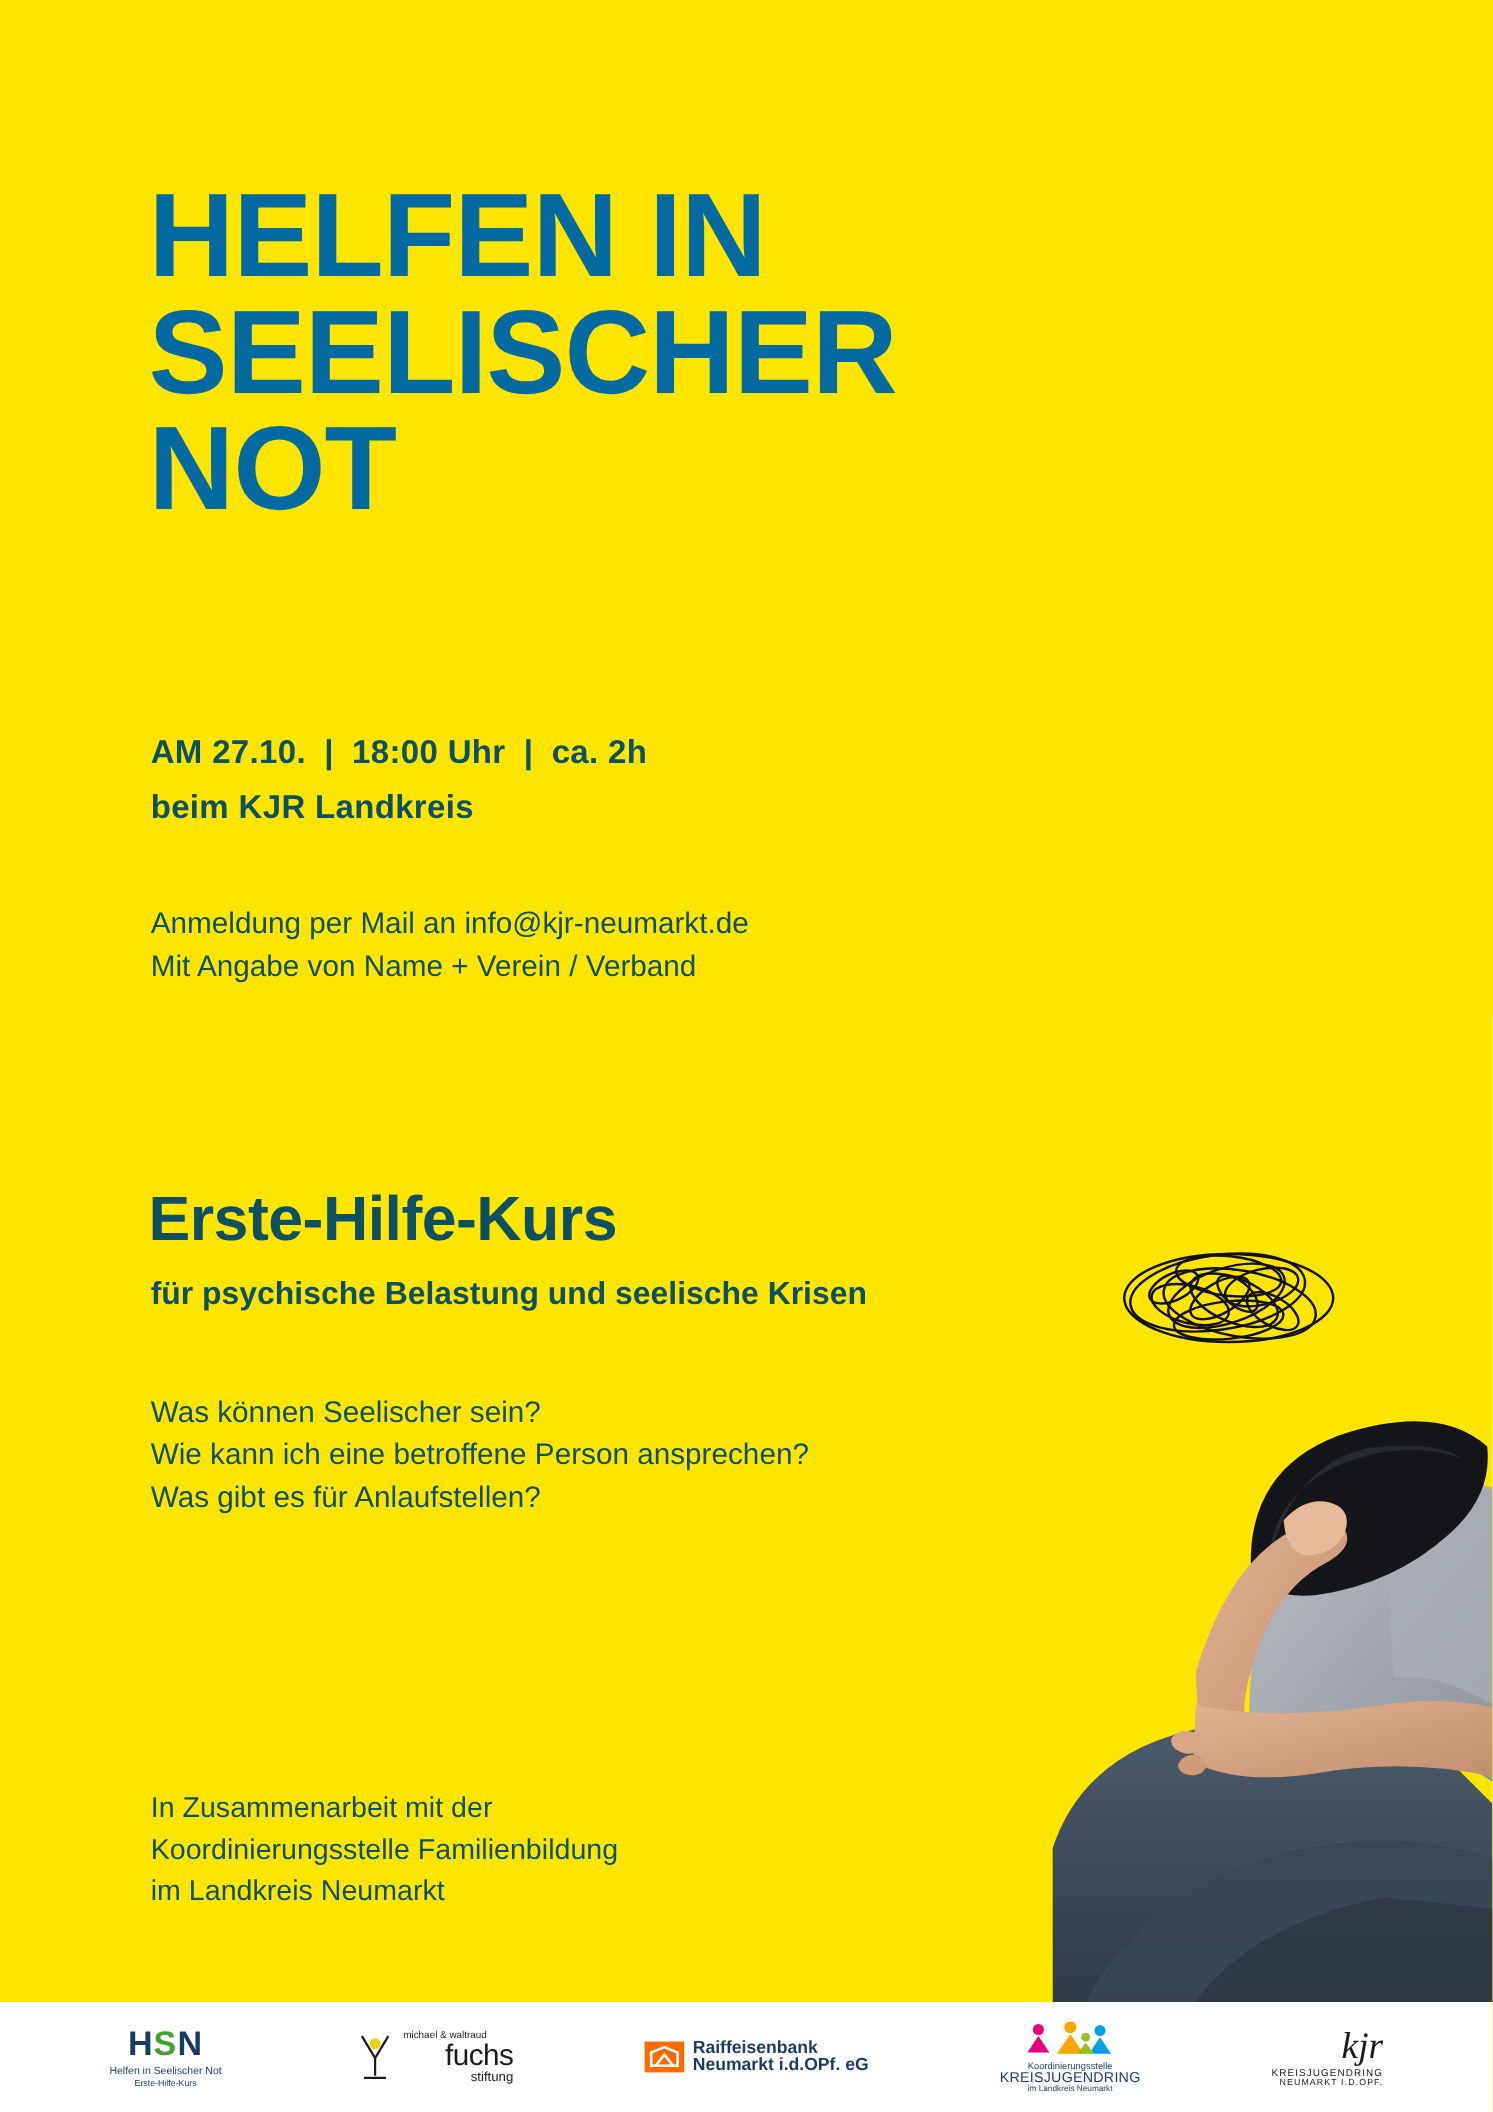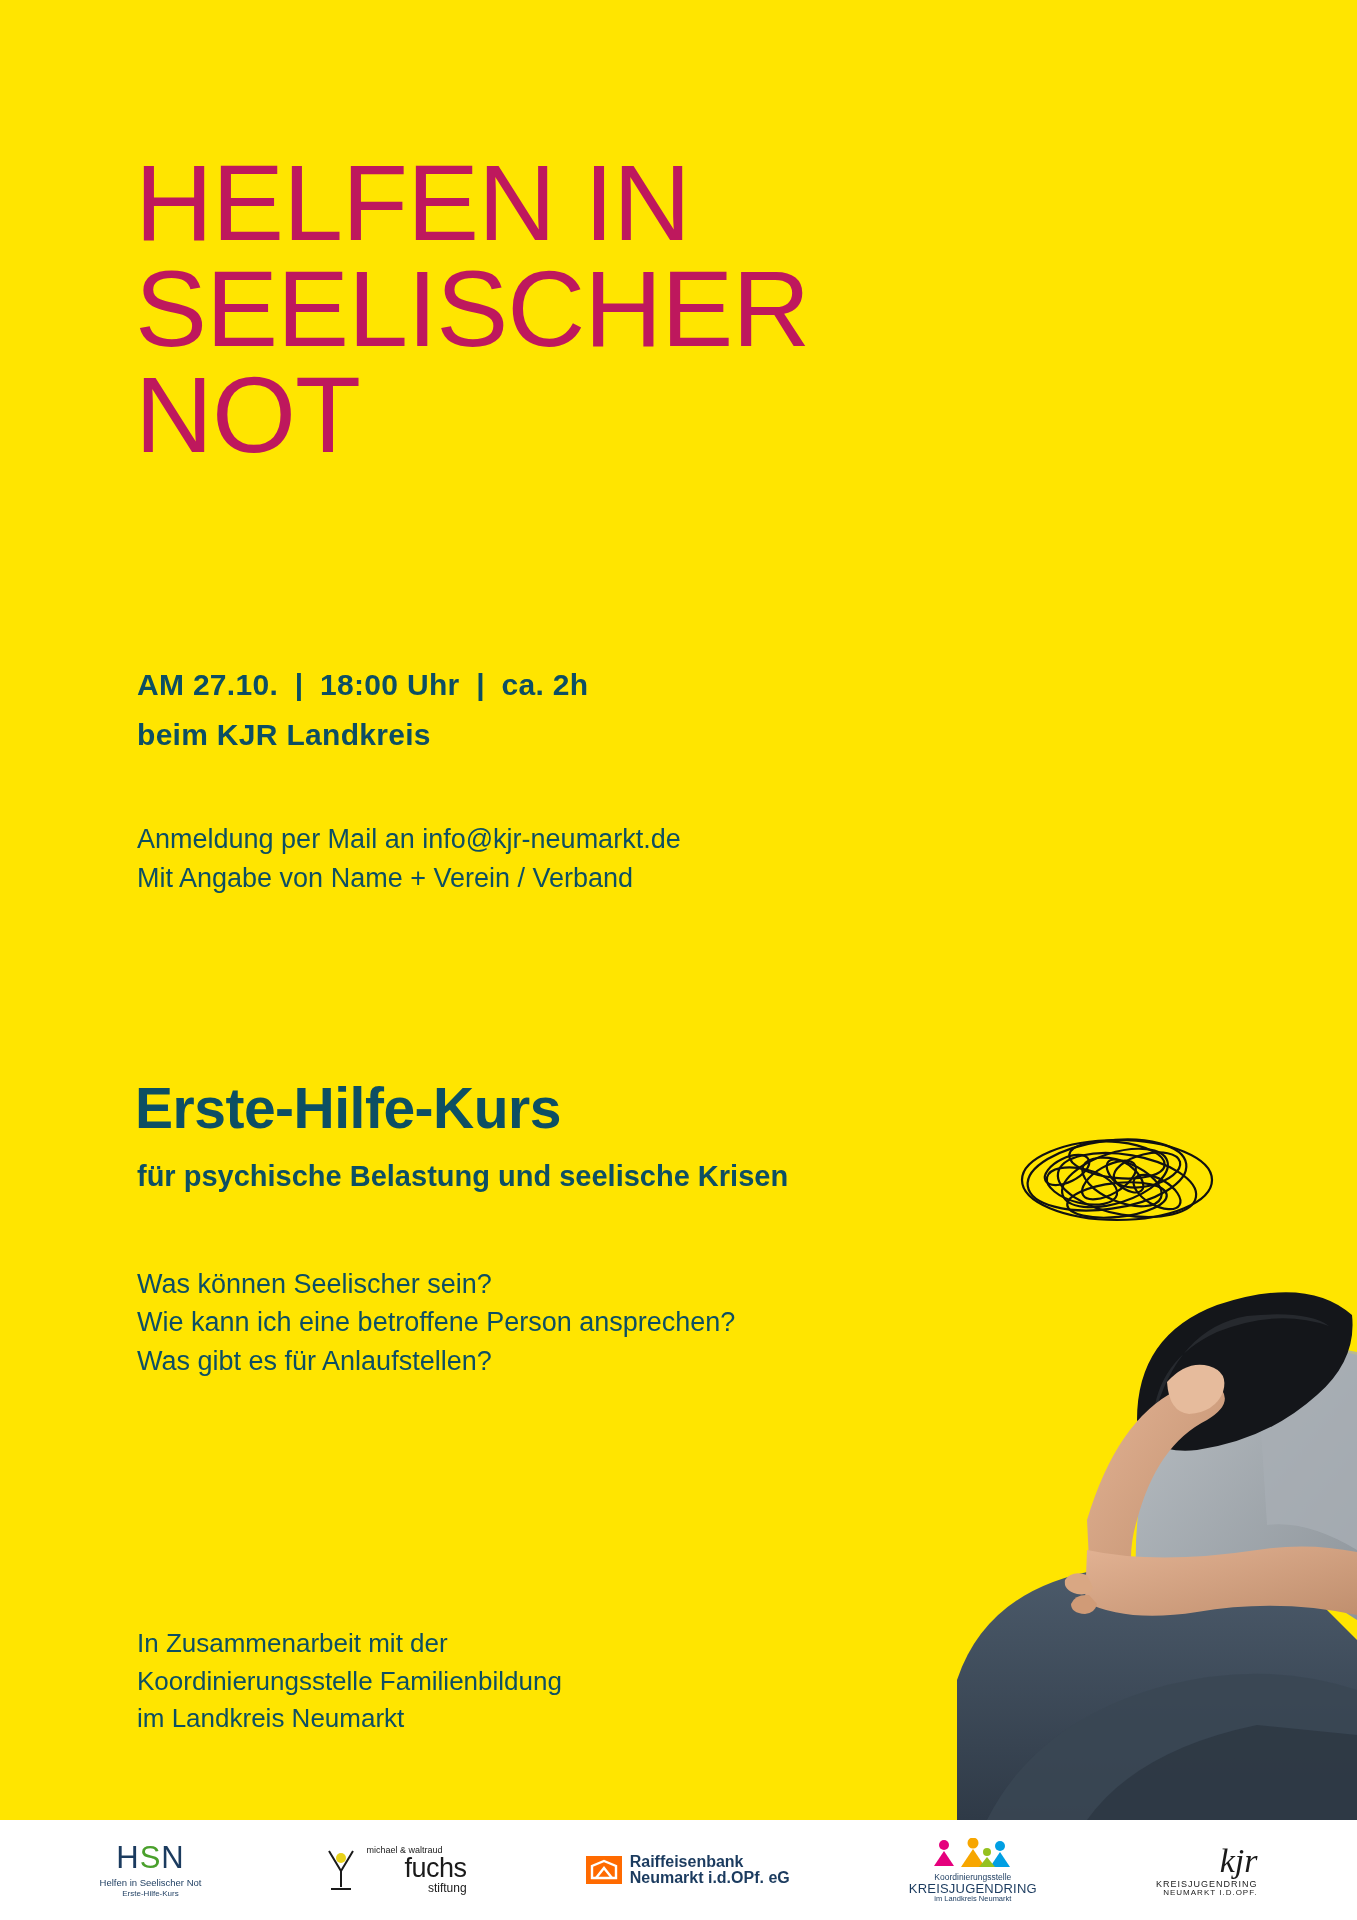--- a/index.html
+++ b/index.html
@@ -38,24 +38,24 @@
     right: 120px;
     bottom: 680px;
     width: 240px;
     height: 120px;
   }
 
   
   .headline {
     position: absolute;
     left: 135px;
-    top: 150px;
+    top: 161px;
     width: 1010px;
-    color: #be185d;
-    font-weight: normal;
+    color: #0369a1;
+    font-weight: bold;
     font-size: 108px;
     line-height: 0.98;
     letter-spacing: -1px;
     text-transform: uppercase;
   }
   .headline .l { display: block; }
 
   .when {
     position: absolute;
     left: 137px;
@@ -126,21 +126,21 @@
     align-items: center;
     justify-content: space-around;
     padding: 0 40px;
     box-sizing: border-box;
   }
   .logo { text-align: center; line-height: 1; }
 
   
   .logo-hsn .hsn-main {
     font-size: 31px;
-    font-weight: normal;
+    font-weight: bold;
     letter-spacing: 1px;
     color: #1b3b5f;
   }
   .logo-hsn .hsn-main .green { color: #4aa02c; }
   .logo-hsn .hsn-s1 { font-size: 9.5px; color: #1b3b5f; margin-top: 5px; }
   .logo-hsn .hsn-s2 { font-size: 8px; color: #1b3b5f; margin-top: 2px; }
 
   
   .logo-fuchs { display: flex; align-items: center; gap: 6px; }
   .logo-fuchs .glyph { width: 40px; height: 46px; }

